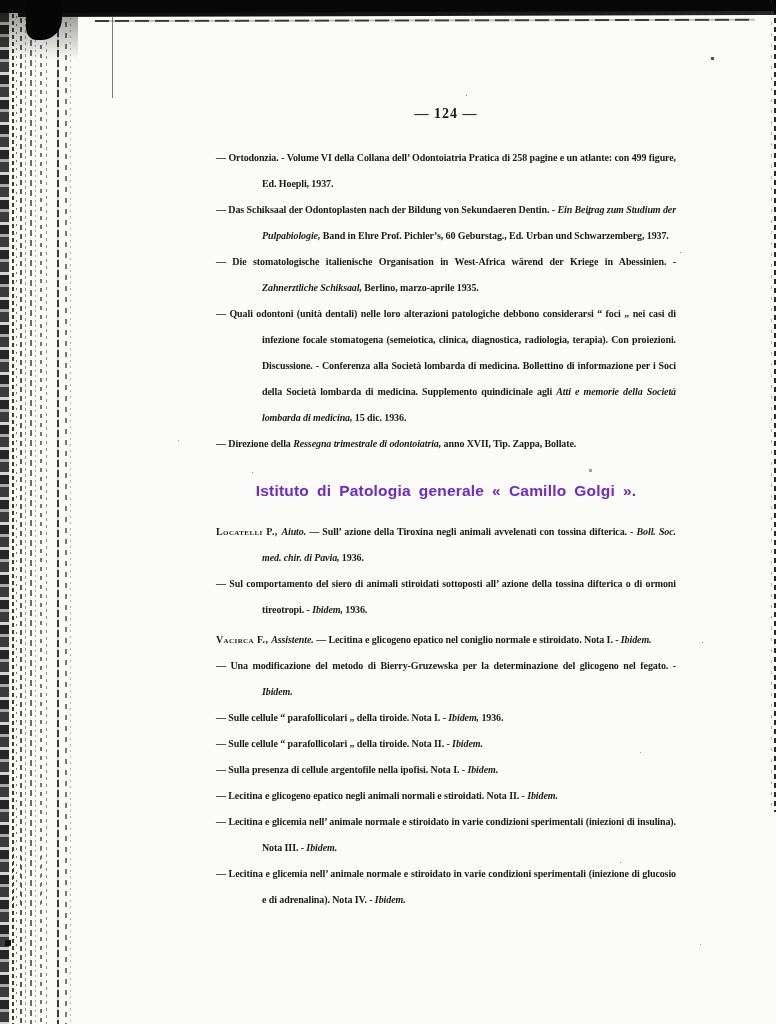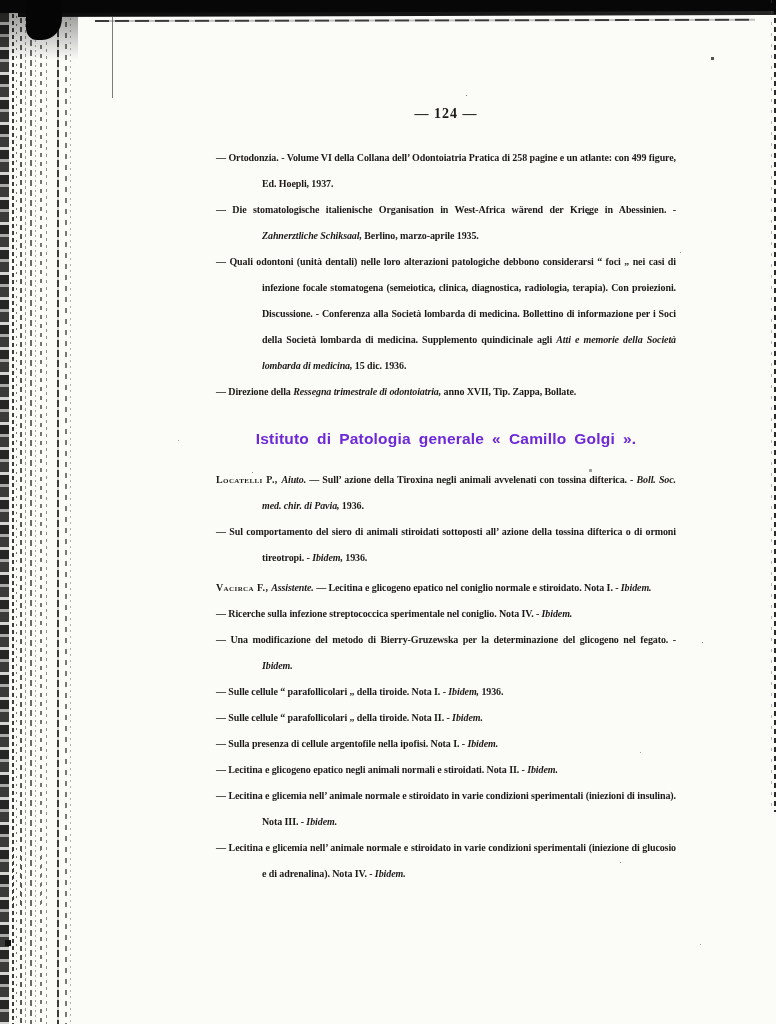--- a/index.html
+++ b/index.html
@@ -106,32 +106,32 @@
   <div class="art" id="crease-line"></div>
   <div class="art" id="right-edge"></div>
   <div class="art" id="dot-bottom-left"></div>
   <div class="art" id="specks"></div>
 
   <div id="content">
     <div id="page-number">— 124 —</div>
 
     <div id="section-0" class="entry-list">
         <p class="entry"><span>— Ortodonzia. - Volume VI della Collana dell’ Odontoiatria Pratica di 258 pagine e un atlante: con 499 figure, Ed. Hoepli, 1937.</span></p>
+        <p class="entry"><span>— Das Schiksaal der Odontoplasten nach der Bildung von Sekundaeren Dentin. - </span><span class="it">Ein Beitrag zum Studium der Pulpabiologie,</span><span> Band in Ehre Prof. Pichler’s, 60 Geburstag., Ed. Urban und Schwarzemberg, 1937.</span></p>
         <p class="entry"><span>— Die stomatologische italienische Organisation in West-Africa wärend der Kriege in Abessinien. - </span><span class="it">Zahnerztliche Schiksaal,</span><span> Berlino, marzo-aprile 1935.</span></p>
         <p class="entry"><span>— Quali odontoni (unità dentali) nelle loro alterazioni patologiche debbono considerarsi “ foci „ nei casi di infezione focale stomatogena (semeiotica, clinica, diagnostica, radiologia, terapia). Con proiezioni. Discussione. - Conferenza alla Società lombarda di medicina. Bollettino di informazione per i Soci della Società lombarda di medicina. Supplemento quindicinale agli </span><span class="it">Atti e memorie della Società lombarda di medicina,</span><span> 15 dic. 1936.</span></p>
         <p class="entry"><span>— Direzione della </span><span class="it">Ressegna trimestrale di odontoiatria,</span><span> anno XVII, Tip. Zappa, Bollate.</span></p>
       </div>
 
     <h2 id="section-heading">Istituto di Patologia generale « Camillo Golgi ».</h2>
 
     <div id="section-1" class="entry-list">
         <p class="entry author"><span class="sc">Locatelli P., </span><span class="it">Aiuto.</span><span> — Sull’ azione della Tiroxina negli animali avvelenati con tossina difterica. - </span><span class="it">Boll. Soc. med. chir. di Pavia,</span><span> 1936.</span></p>
         <p class="entry"><span>— Sul comportamento del siero di animali stiroidati sottoposti all’ azione della tossina difterica o di ormoni tireotropi. - </span><span class="it">Ibidem,</span><span> 1936.</span></p>
         <p class="entry author"><span class="sc">Vacirca F., </span><span class="it">Assistente.</span><span> — Lecitina e glicogeno epatico nel coniglio normale e stiroidato. Nota I. - </span><span class="it">Ibidem.</span></p>
-        <p class="entry"><span>— Ricerche sulla infezione streptococcica sperimentale nel coniglio. Nota IV. - </span><span class="it">Ibidem.</span></p>
         <p class="entry"><span>— Una modificazione del metodo di Bierry-Gruzewska per la determinazione del glicogeno nel fegato. - </span><span class="it">Ibidem.</span></p>
         <p class="entry"><span>— Sulle cellule “ parafollicolari „ della tiroide. Nota I. - </span><span class="it">Ibidem,</span><span> 1936.</span></p>
         <p class="entry"><span>— Sulle cellule “ parafollicolari „ della tiroide. Nota II. - </span><span class="it">Ibidem.</span></p>
         <p class="entry"><span>— Sulla presenza di cellule argentofile nella ipofisi. Nota I. - </span><span class="it">Ibidem.</span></p>
         <p class="entry"><span>— Lecitina e glicogeno epatico negli animali normali e stiroidati. Nota II. - </span><span class="it">Ibidem.</span></p>
         <p class="entry"><span>— Lecitina e glicemia nell’ animale normale e stiroidato in varie condizioni sperimentali (iniezioni di insulina). Nota III. - </span><span class="it">Ibidem.</span></p>
         <p class="entry"><span>— Lecitina e glicemia nell’ animale normale e stiroidato in varie condizioni sperimentali (iniezione di glucosio e di adrenalina). Nota IV. - </span><span class="it">Ibidem.</span></p>
       </div>
   </div>
 

